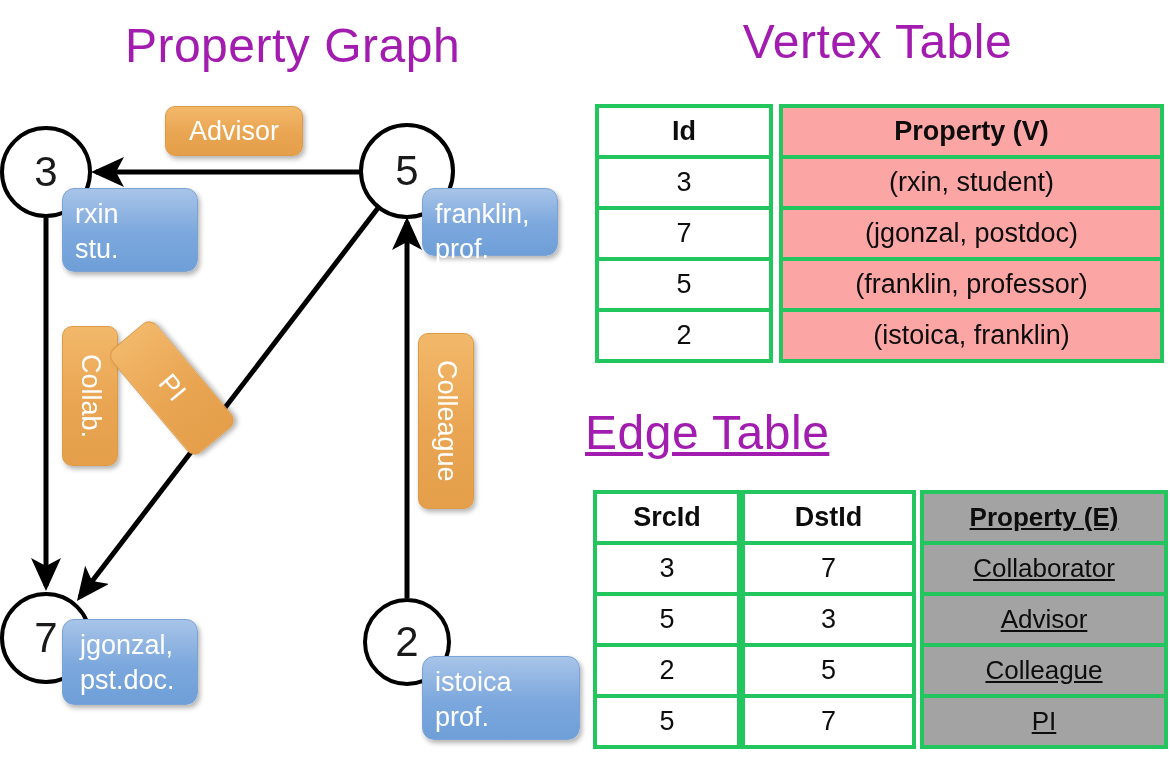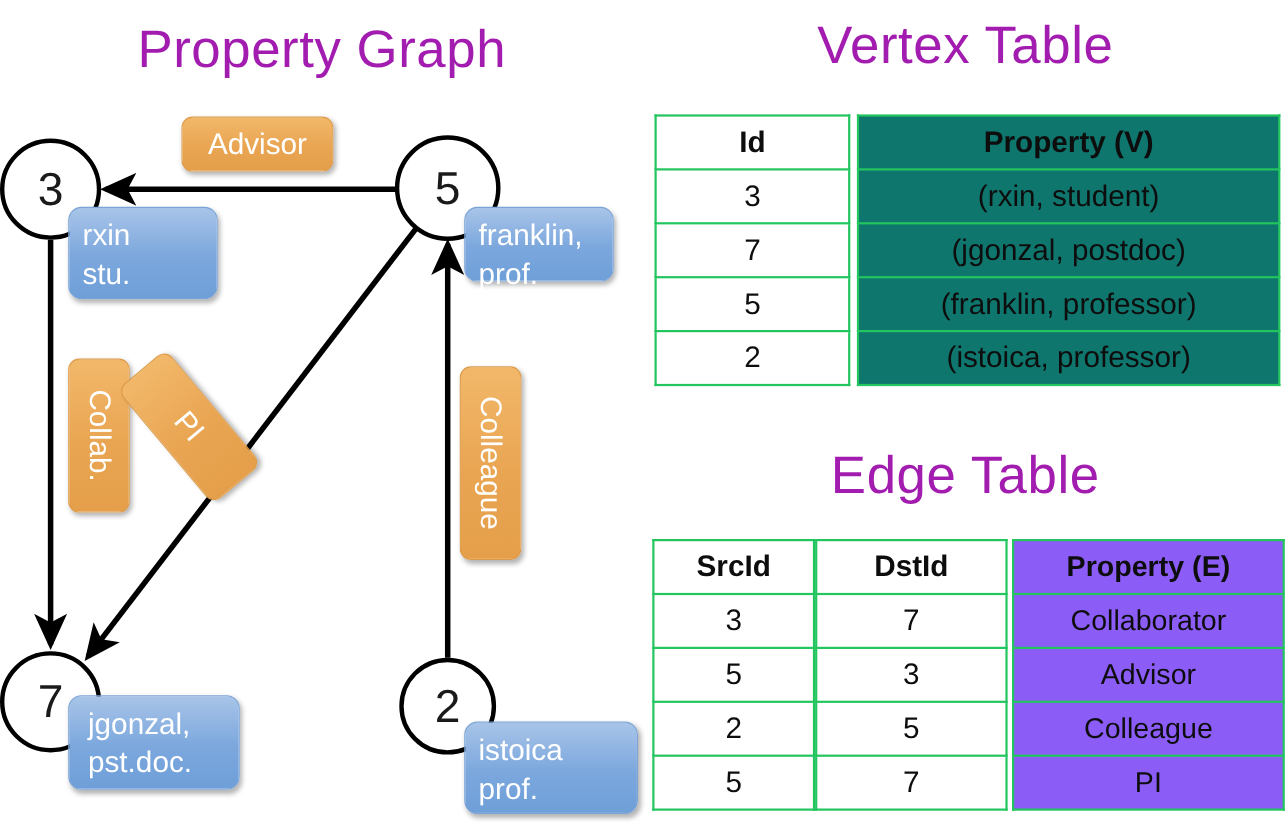--- a/index.html
+++ b/index.html
@@ -17,21 +17,21 @@
     position:absolute;
     font-size:48px;
     font-weight:400;
     color:#a21caf;
     letter-spacing:0.5px;
     white-space:nowrap;
     font-family:"Liberation Sans", sans-serif;
   }
   #title-property-graph{left:0;top:18px;width:585px;text-align:center;}
   #title-vertex-table{left:585px;top:14px;width:585px;text-align:center;}
-  #title-edge-table{left:585px;top:405px;width:585px;text-align:center;}
+  #title-edge-table{left:585px;top:405px;width:585px;text-align:left;text-decoration:underline;}
 
   
   #graph-svg{position:absolute;left:0;top:0;width:585px;height:760px;}
 
   .node-circle{
     position:absolute;
     border:4px solid #000;
     border-radius:50%;
     background:#fff;
     box-sizing:border-box;
@@ -66,32 +66,32 @@
     display:flex;align-items:center;justify-content:center;
     box-sizing:border-box;
     font-family:"Liberation Sans", sans-serif;
     white-space:nowrap;
   }
   .vert-text{writing-mode:vertical-rl;text-orientation:mixed;}
 
   
   .tbl{position:absolute;border-collapse:collapse;table-layout:fixed;}
   .tbl td{
-    border:2px solid #22c55e;
+    border:4px solid #22c55e;
     text-align:center;
     font-size:27px;
     color:#0d0d0d;
     font-family:"Liberation Sans", sans-serif;
     padding:0;
     height:47px;
     background:#ffffff;
   }
   .tbl td.hdr{font-weight:bold;}
-  .tbl td.v-prop{background:#0f766e;}
-  .tbl td.e-prop{background:#8b5cf6;}
+  .tbl td.v-prop{background:#fca5a5;}
+  .tbl td.e-prop{background:#a3a3a3;text-decoration:underline;}
 
   #vertex-id-table{left:595px;top:104px;width:178px;}
   #vertex-prop-table{left:779px;top:104px;width:385px;}
   #edge-src-table{left:593px;top:490px;width:148px;}
   #edge-dst-table{left:741px;top:490px;width:175px;}
   #edge-prop-table{left:920px;top:490px;width:248px;}
   #edge-prop-table td{font-size:26px;}
 </style>
 </head>
 <body>
@@ -136,21 +136,21 @@
   <div class="prop-box" style="left:62px;top:188px;width:136px;height:84px;">
     <span>rxin</span>
     <span>stu.</span>
   </div>
 
   <div class="prop-box" style="left:422px;top:188px;width:136px;height:68px;">
     <span>franklin,</span>
     <span>prof.</span>
   </div>
 
-  <div class="prop-box" style="left:62px;top:632px;width:156px;height:86px;padding-left:17px;">
+  <div class="prop-box" style="left:62px;top:619px;width:136px;height:86px;padding-left:17px;">
     <span>jgonzal,</span>
     <span>pst.doc.</span>
   </div>
 
   <div class="prop-box" style="left:422px;top:656px;width:158px;height:84px;">
     <span>istoica</span>
     <span>prof.</span>
   </div>
 
   <div class="edge-label" style="left:165px;top:106px;width:138px;height:50px;">
@@ -197,21 +197,21 @@
     <tr>
       <td class="v-prop">(rxin, student)</td>
     </tr>
     <tr>
       <td class="v-prop">(jgonzal, postdoc)</td>
     </tr>
     <tr>
       <td class="v-prop">(franklin, professor)</td>
     </tr>
     <tr>
-      <td class="v-prop">(istoica, professor)</td>
+      <td class="v-prop">(istoica, franklin)</td>
     </tr>
   </tbody>
     </table>
 
   <table class="tbl" id="edge-src-table">
     <tbody>
         <tr>
       <td class="hdr">SrcId</td>
     </tr>
     <tr>

